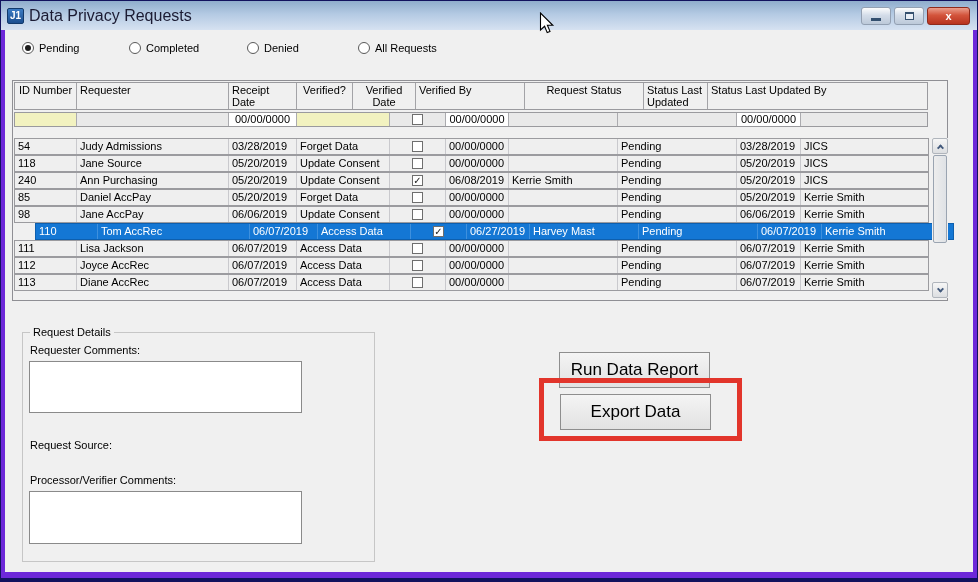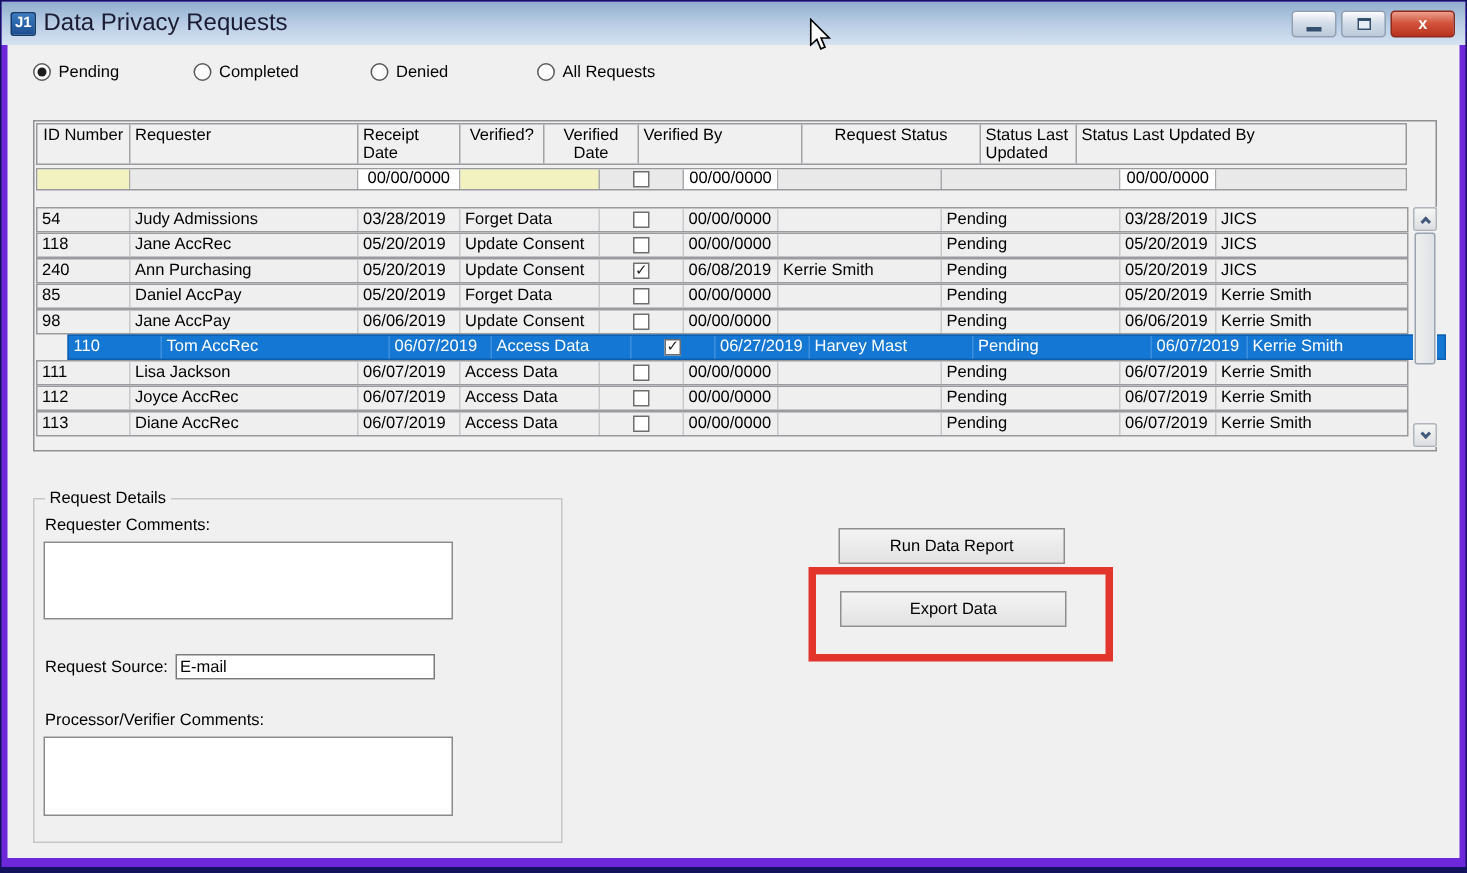--- a/index.html
+++ b/index.html
@@ -31,21 +31,21 @@
   .content { position:absolute; left:4px; right:4px; top:29px; bottom:6px; background:#f0f0f0; }
 
   
   .radio-item { position:absolute; top:12px; display:flex; align-items:center; gap:5px; cursor:default; }
   .radio-circle { width:12px; height:12px; border-radius:50%; border:1px solid #595959; background:#fff;
                   display:flex; align-items:center; justify-content:center; }
   .radio-circle .dot { width:6px; height:6px; border-radius:50%; background:#1c1c1c; display:none; }
   .radio-item.checked .radio-circle .dot { display:block; }
 
   
-  .grid { position:absolute; left:17px; top:50px; width:936px; height:221px;
+  .grid { position:absolute; left:7px; top:50px; width:936px; height:221px;
           border:1px solid #8f8f94; background:#f0f0f0; }
   .grid-header { position:absolute; left:1px; top:1px; width:914px; height:28px; display:flex;
                  border:1px solid #9a9a9e; background:#f0f0f0; }
   .grid-header .hcell { border-right:1px solid #a3a3a7; padding:1px 3px; line-height:12px;
                         overflow:hidden; white-space:normal; }
   .grid-header .hcell:last-child { border-right:none; }
 
   .filter-row { position:absolute; left:1px; top:31px; width:914px; height:15px; display:flex;
                 border:1px solid #9a9a9e; background:#f0f0f0; }
   .filter-row .fcell { border-right:1px solid #ababaf; height:100%; line-height:13px;
@@ -90,23 +90,23 @@
   .groupbox { position:absolute; left:17px; top:302px; width:353px; height:230px;
               border:1px solid #c6c6c6; }
   .groupbox .legend { position:absolute; top:-7px; left:7px; background:#f0f0f0; padding:0 3px; }
   .lbl { position:absolute; }
   .txtarea { position:absolute; background:#fff; border:1px solid #8a8a8a; resize:none;
              font-family:"Liberation Sans",sans-serif; font-size:11px; }
   .txtinput { position:absolute; background:#fff; border:1px solid #7a7a7a; height:17px;
               font-family:"Liberation Sans",sans-serif; font-size:11px; padding:0 2px; }
 
   
-  .btn { position:absolute; width:151px; height:24px; border:1px solid #8e8e8e;
+  .btn { position:absolute; width:151px; height:36px; border:1px solid #8e8e8e;
          background:linear-gradient(#f4f4f4,#e2e2e2); font-family:"Liberation Sans",sans-serif;
-         font-size:11px; color:#000; }
+         font-size:17px; color:#000; }
   .btn-run { left:554px; top:322px; }
   .btn-export { left:555px; top:364px; }
   .red-box { position:absolute; left:534px; top:348px; width:203px; height:63px;
              border:5px solid #e2352b; pointer-events:none; }
 
   
   .cursor { position:absolute; left:538px; top:11px; z-index:50; }
 </style>
 </head>
 <body>
@@ -188,21 +188,21 @@
               <span class="checkbox"></span>
             </div>
             <div class="cell c5">00/00/0000</div>
             <div class="cell c6"></div>
             <div class="cell c7">Pending</div>
             <div class="cell c8">03/28/2019</div>
             <div class="cell c9">JICS</div>
           </div>
           <div class="grid-row">
             <div class="cell c0 ta-r">118</div>
-            <div class="cell c1">Jane AccRec</div>
+            <div class="cell c1">Jane Source</div>
             <div class="cell c2">05/20/2019</div>
             <div class="cell c3">Update Consent</div>
             <div class="cell c4 chk">
               <span class="checkbox"></span>
             </div>
             <div class="cell c5">00/00/0000</div>
             <div class="cell c6"></div>
             <div class="cell c7">Pending</div>
             <div class="cell c8">05/20/2019</div>
             <div class="cell c9">JICS</div>
@@ -316,21 +316,20 @@
             <span class="chev down"></span>
           </div>
       </div>
     </div>
 
     <div class="groupbox">
       <span class="legend">Request Details</span>
       <span class="lbl" style="left:7px;top:11px">Requester Comments:</span>
       <textarea class="txtarea" style="left: 6px; top: 28px; width: 273px; height: 52px;"></textarea>
       <span class="lbl" style="left:7px;top:106px">Request Source:</span>
-      <input class="txtinput" style="left: 94px; top: 103px; width: 173px;" value="E-mail">
       <span class="lbl" style="left:7px;top:141px">Processor/Verifier Comments:</span>
       <textarea class="txtarea" style="left: 6px; top: 158px; width: 273px; height: 53px;"></textarea>
     </div>
 
     <button class="btn btn-run">Run Data Report</button>
     <div class="red-box" style="border-color: rgb(226, 53, 43);"></div>
     <button class="btn btn-export">Export Data</button>
 
   </div>
 

